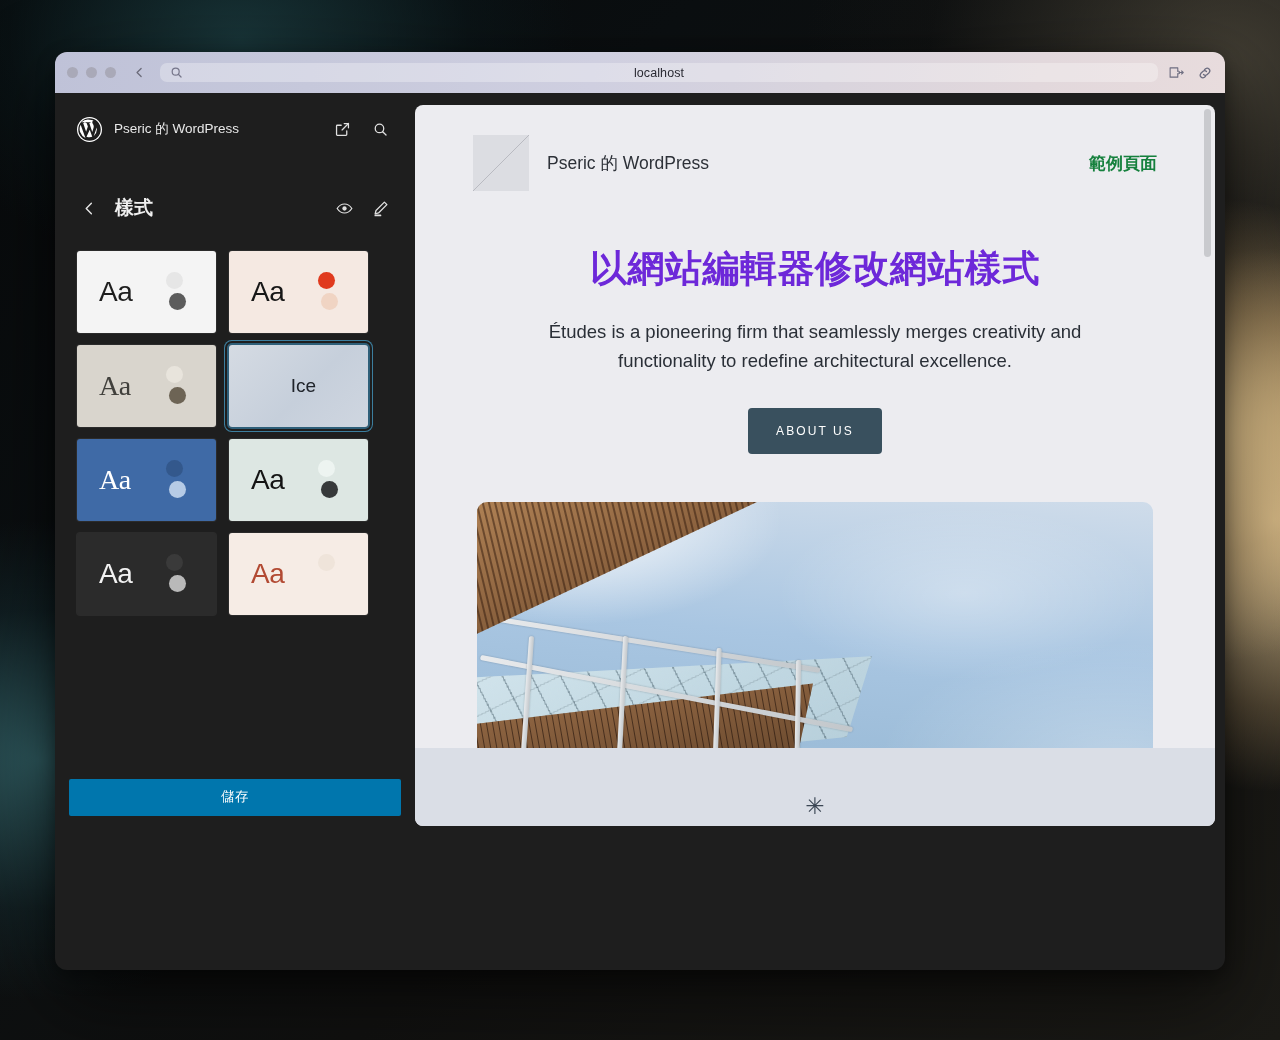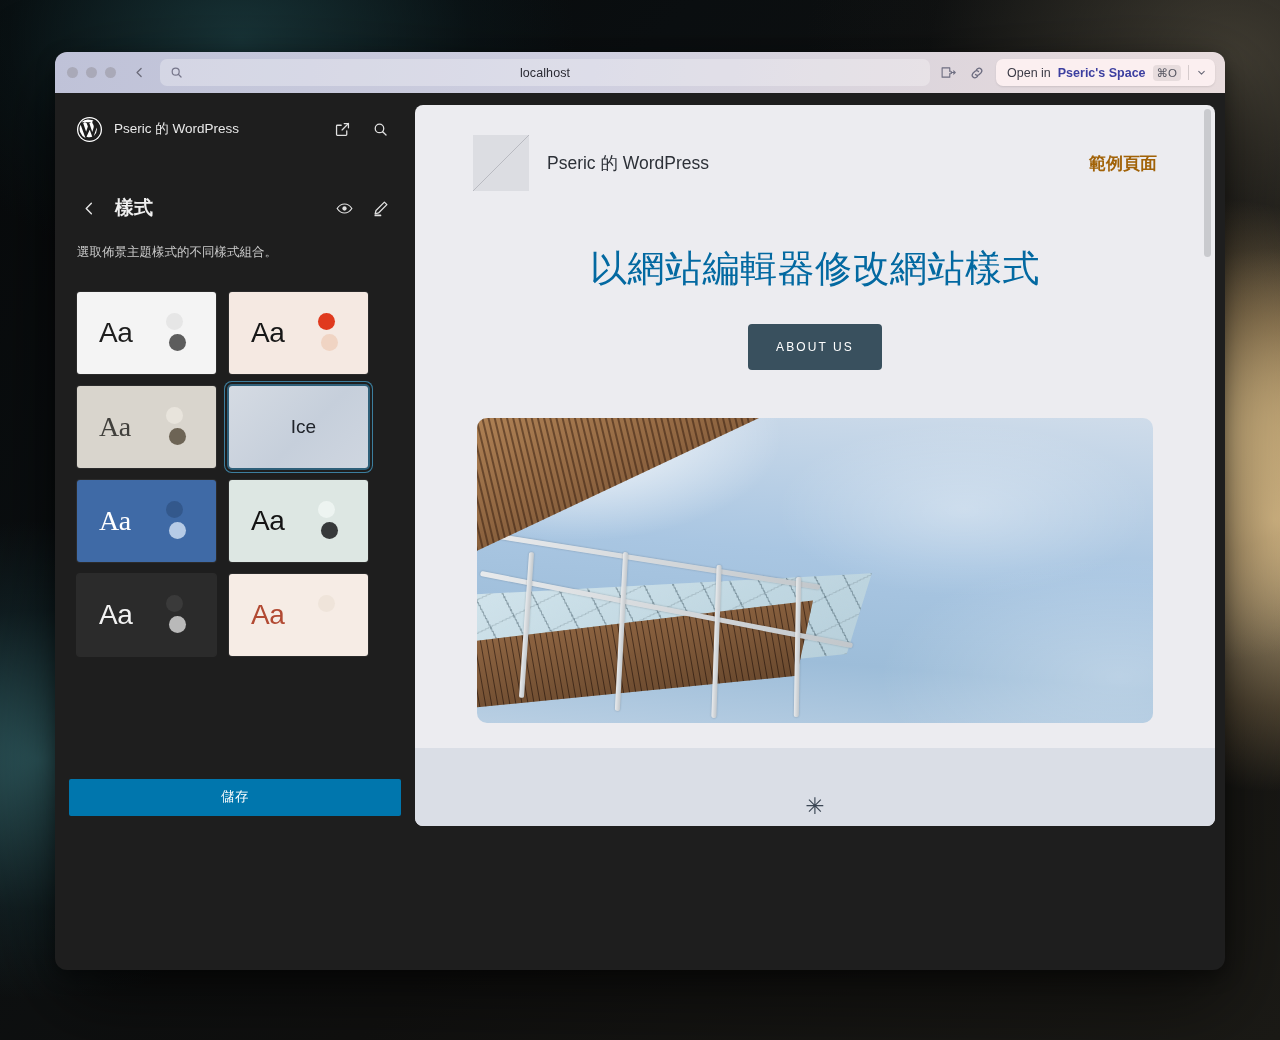--- a/index.html
+++ b/index.html
@@ -50,21 +50,21 @@
   }
   .traffic { display: flex; gap: 8px; align-items: center; margin-right: 4px; }
   .light { width: 11px; height: 11px; border-radius: 50%; background: #a9a9b8; }
   .tb-btn {
     width: 22px; height: 22px;
     display: flex; align-items: center; justify-content: center;
     color: #6c6c7a;
   }
   #addressbar {
     flex: 1;
-    height: 27px;
+    height: 19px;
     border-radius: 7px;
     background: rgba(255,255,255,0.30);
     display: flex;
     align-items: center;
     padding: 0 10px;
     position: relative;
     margin-left: 2px;
   }
   #addressbar .mag { color: #76768a; display: flex; align-items: center; }
   #url-text {
@@ -277,30 +277,30 @@
     background: linear-gradient(to bottom right, transparent calc(50% - 0.6px), #b9bac1 calc(50% - 0.6px), #b9bac1 calc(50% + 0.6px), transparent calc(50% + 0.6px));
   }
   #preview-site-title {
     font-size: 17.5px;
     color: #2d3138;
     flex: 1;
   }
   #preview-nav {
     font-size: 17px;
     font-weight: bold;
-    color: #a16207;
+    color: #15803d;
   }
   #hero {
     text-align: center;
     padding: 55px 90px 0 90px;
   }
   #hero h1 {
     font-size: 37px;
-    font-weight: normal;
-    color: #0369a1;
+    font-weight: bold;
+    color: #6d28d9;
     letter-spacing: 0.5px;
     line-height: 1.25;
   }
   #hero p {
     margin-top: 26px;
     font-size: 18.5px;
     line-height: 1.55;
     color: #2a2f37;
     max-width: 560px;
     margin-left: auto;
@@ -465,31 +465,20 @@
               <path d="M12.5 8h5"></path>
               <path d="M15.6 5.8 17.9 8l-2.3 2.2"></path>
             </svg>
         </span>
         <span class="tb-icon">
           <svg width="16" height="16" viewBox="0 0 18 18" fill="none" stroke="currentColor" stroke-width="1.4" stroke-linecap="round">
               <path d="M7.3 10.7a3 3 0 0 0 4.2 0l2.3-2.3a3 3 0 0 0-4.2-4.2L8.4 5.4"></path>
               <path d="M10.7 7.3a3 3 0 0 0-4.2 0L4.2 9.6a3 3 0 0 0 4.2 4.2l1.2-1.2"></path>
             </svg>
         </span>
-        <div id="open-in-pill">
-          <span>Open in</span>
-          <span class="space-name">Pseric's Space</span>
-          <span class="kbd">⌘O</span>
-          <span class="divider"></span>
-          <span class="chev">
-            <svg width="11" height="11" viewBox="0 0 14 14" fill="none" stroke="currentColor" stroke-width="1.4" stroke-linecap="round" stroke-linejoin="round">
-                <polyline points="3.5,5.5 7,9 10.5,5.5"></polyline>
-              </svg>
-          </span>
-        </div>
       </div>
     </div>
 
     <div id="editor">
 
       <div id="sidebar">
 
         <div id="sb-head">
           <span id="wp-logo">
             <svg width="25" height="25" viewBox="0 0 24 24" fill="currentColor">
@@ -526,21 +515,20 @@
               </svg>
           </span>
           <span class="sb-icon-btn">
             <svg width="19" height="19" viewBox="0 0 22 22" fill="none" stroke="currentColor" stroke-width="1.5" stroke-linecap="round" stroke-linejoin="round">
                 <path d="M15.5 3.6l2.9 2.9L8.7 16.2l-3.9 1 1-3.9 9.7-9.7Z"></path>
                 <line x1="5" y1="19" x2="11" y2="19" stroke-width="2"></line>
               </svg>
           </span>
         </div>
 
-        <div id="panel-desc">選取佈景主題樣式的不同樣式組合。</div>
 
         <div id="variations">
             <div class="variation" style="background: rgb(244, 244, 244);">
               <span class="aa" style="color: rgb(30, 30, 30); font-family: &quot;Liberation Sans&quot;, &quot;DejaVu Sans&quot;, sans-serif;">Aa</span>
               <span class="dots">
                 <span class="dot d1" style="background: rgb(230, 230, 230);"></span>
                 <span class="dot d2" style="background: rgb(92, 92, 92);"></span>
               </span>
             </div>
             <div class="variation" style="background: rgb(245, 233, 226);">
@@ -599,20 +587,21 @@
           <div id="site">
 
             <div id="site-header">
               <span id="logo-placeholder"></span>
               <span id="preview-site-title">Pseric 的 WordPress</span>
               <span id="preview-nav">範例頁面</span>
             </div>
 
             <div id="hero">
               <h1>以網站編輯器修改網站樣式</h1>
+              <p>Études is a pioneering firm that seamlessly merges creativity and functionality to redefine architectural excellence.</p>
               <button id="about-button" style="background: rgb(57, 80, 94);">ABOUT US</button>
             </div>
 
             <div id="hero-photo">
               <div class="sky-haze"></div>
               <div class="canopy"></div>
               <div class="dark-under"></div>
               <div class="beam" style="left:2%;top:46%;width:49%;height:5px;transform:rotate(9deg);"></div>
               <div class="beam" style="left:0%;top:62%;width:56%;height:5px;transform:rotate(11deg);"></div>
               <div class="beam" style="left:7%;top:44%;width:5px;height:48%;transform:rotate(4deg);"></div>

